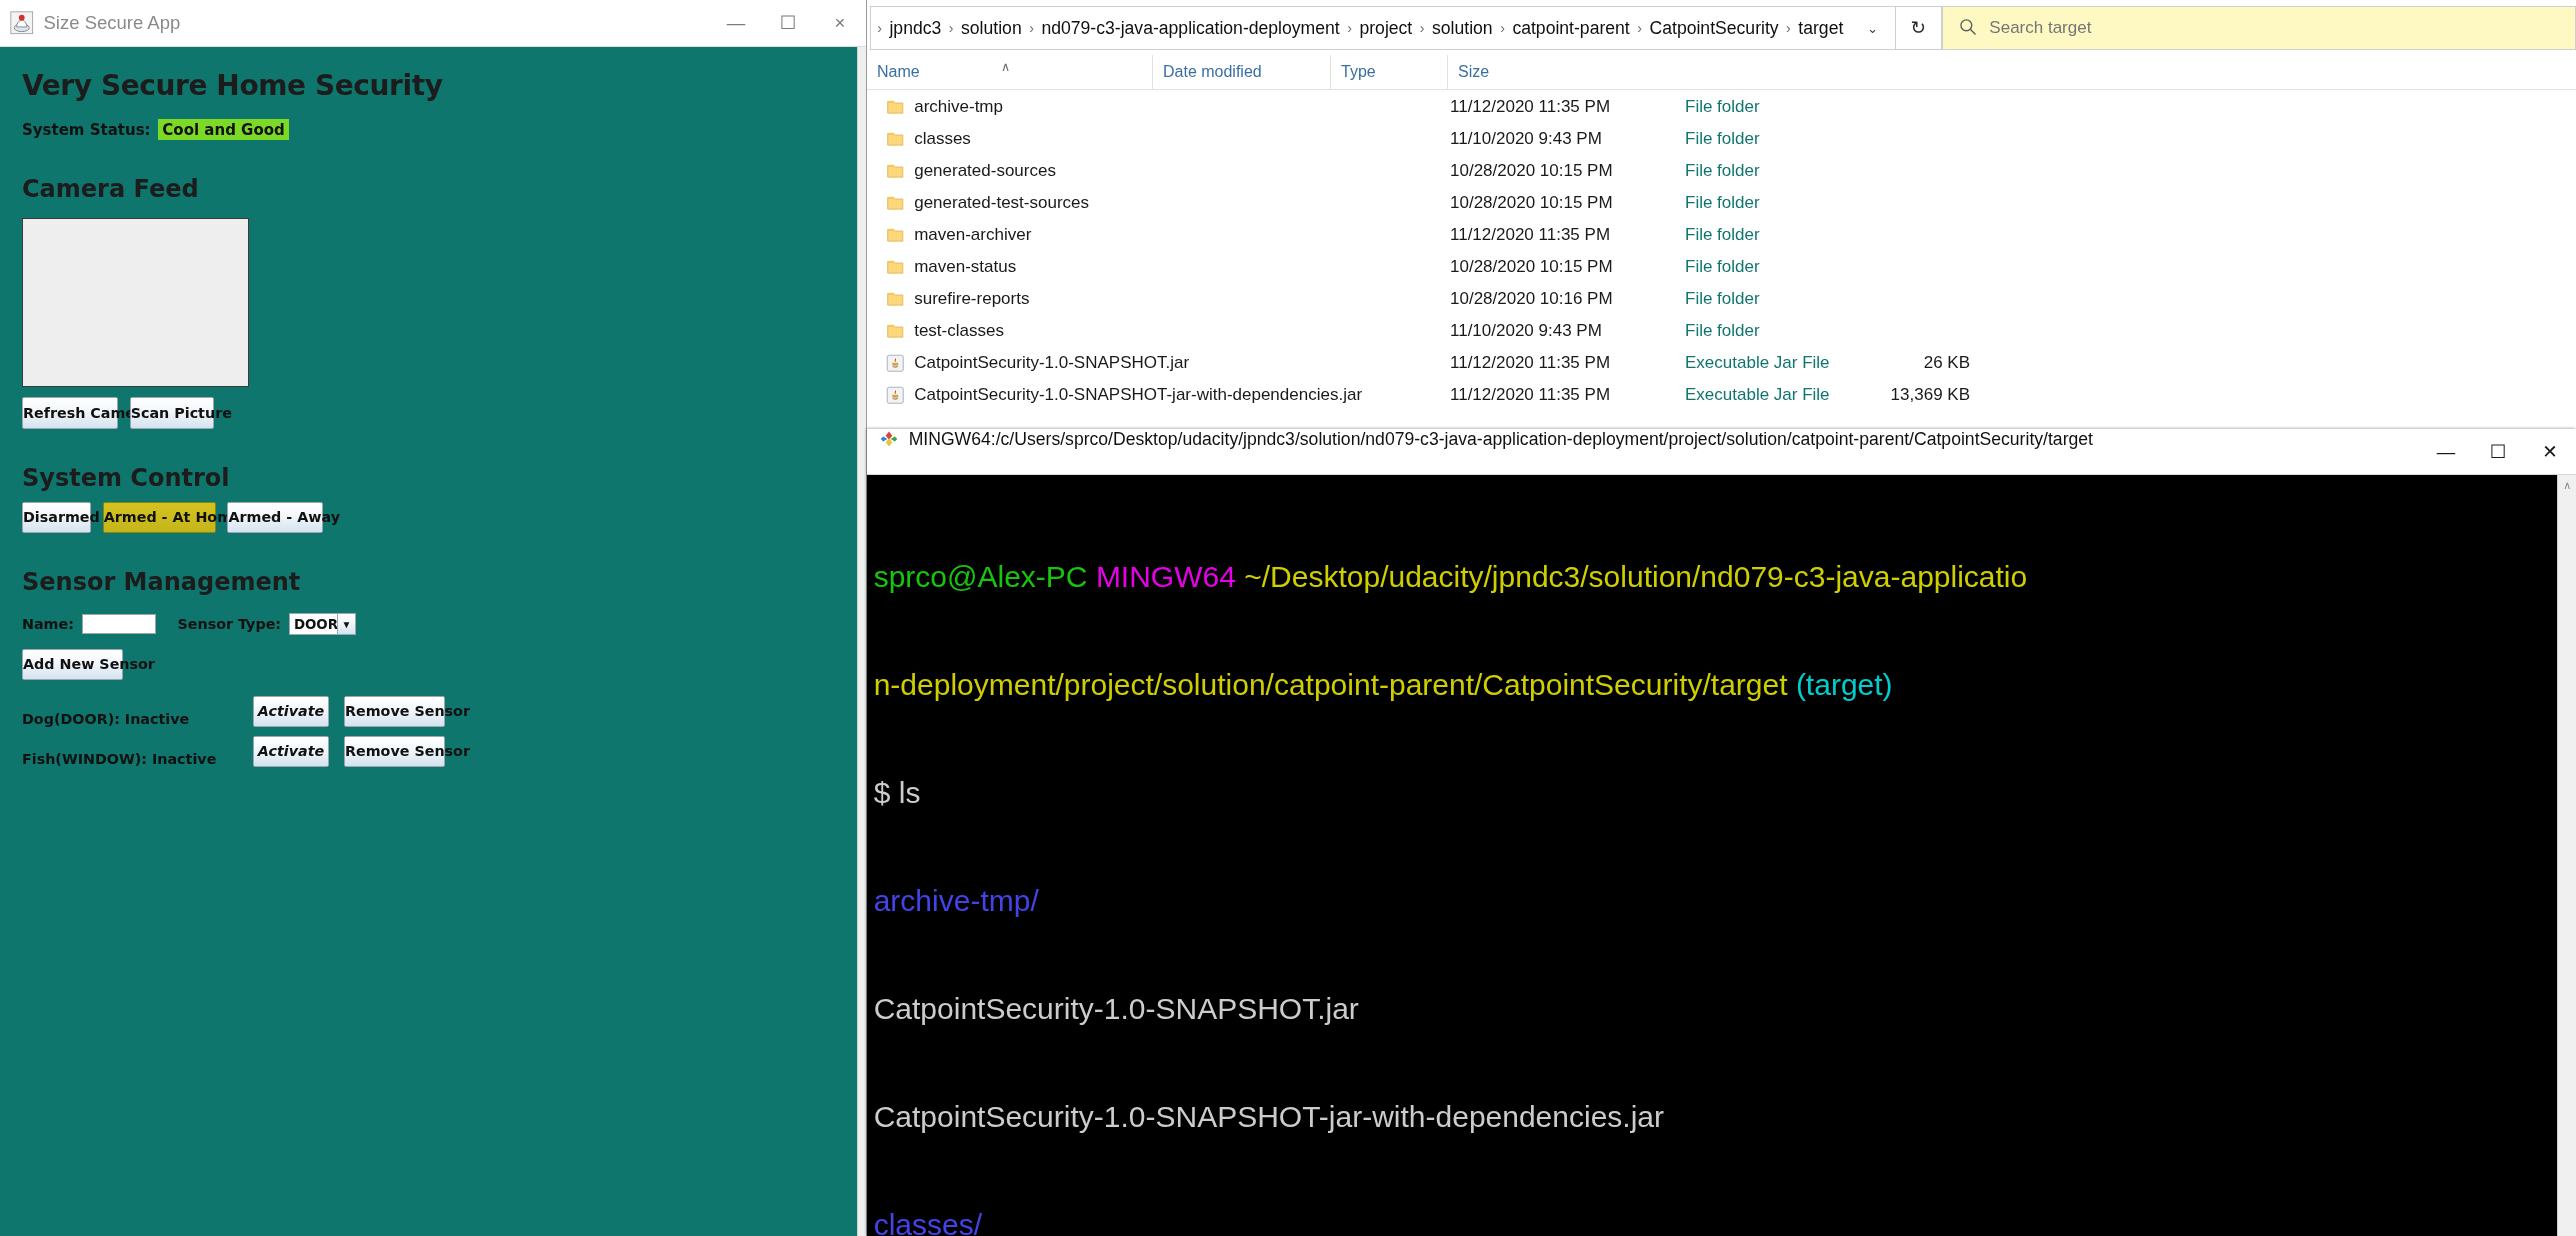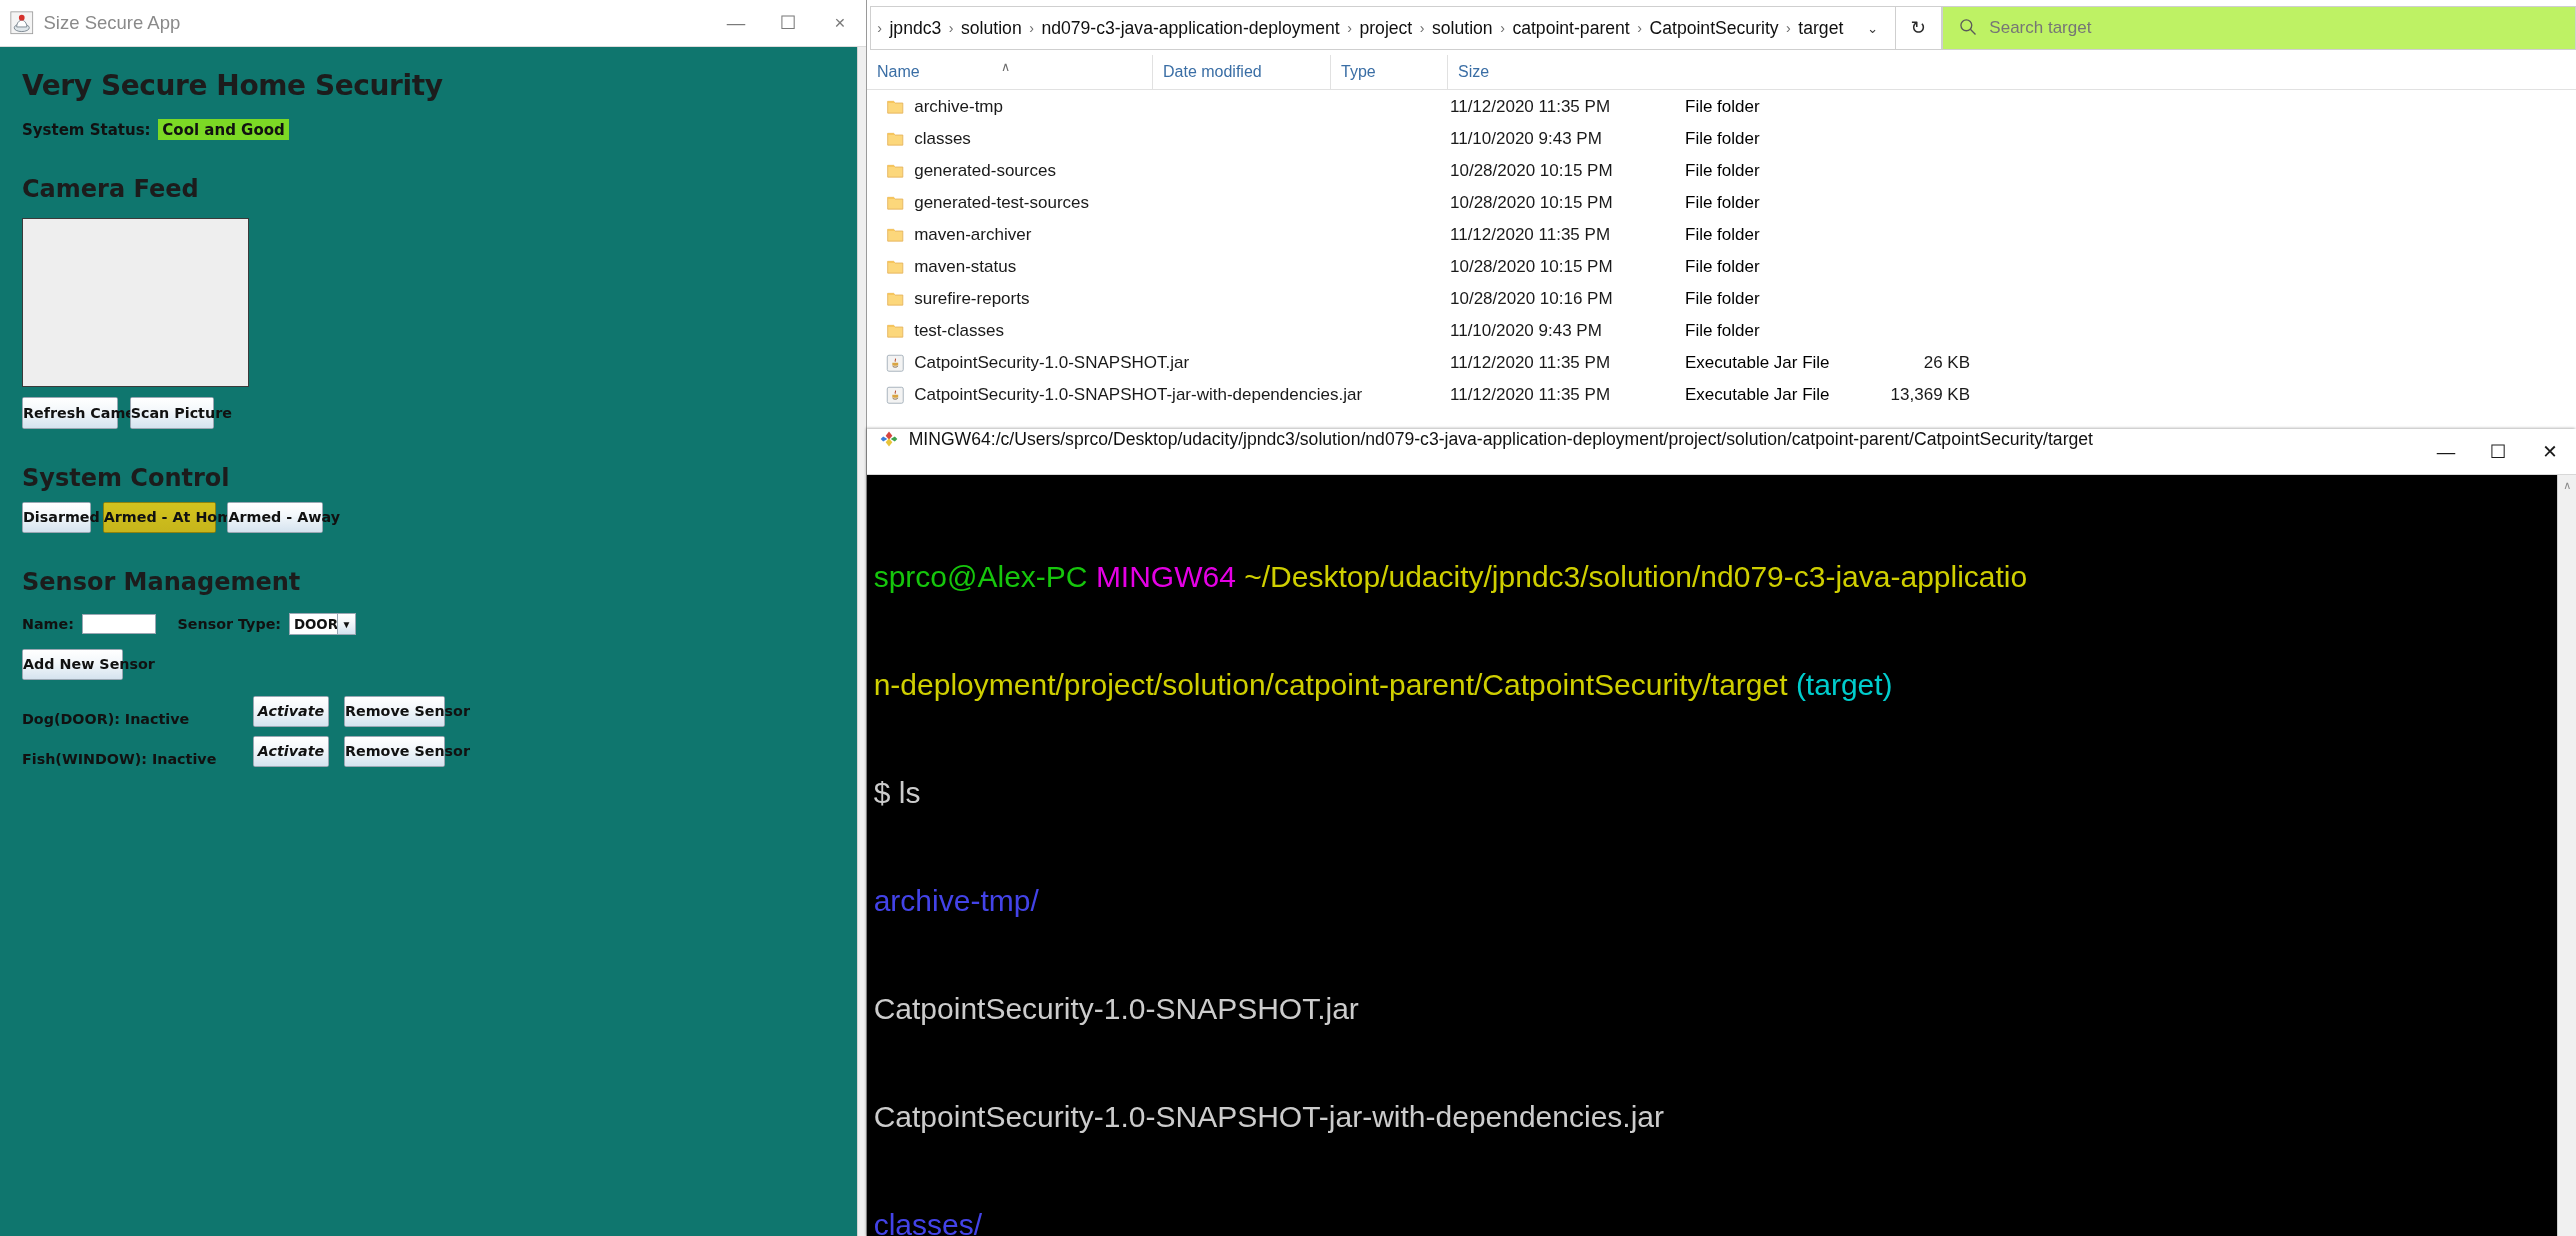--- a/index.html
+++ b/index.html
@@ -47,21 +47,21 @@
   .refresh-btn{
     width:47px; height:44px; margin-top:1.7px;
     border:0.8px solid #cfcfcf; background:#fff;
     display:flex; align-items:center; justify-content:center;
     color:#2b2b2b; font-size:18.5px;
     box-sizing:border-box;
   }
   .search-box{
     height:44px; margin-top:1.7px; margin-left:0;
     width:638px;
-    border:0.8px solid #cfcfcf; background:#bef264;
+    border:0.8px solid #cfcfcf; background:#fef9c3;
     display:flex; align-items:center;
     box-sizing:border-box;
   }
   .search-ic{ margin:0 11.7px 0 15px; flex:0 0 auto; }
   .search-ph{ color:#767676; font-size:17px; }
 
   
   .exp-colheader{
     position:absolute; left:0; top:55px; width:1709px; height:34px;
     background:#ffffff; border-bottom:0.8px solid #e1e1e1;
@@ -80,21 +80,21 @@
     position:absolute; left:134px; top:-5px; color:#6c6c6c; font-size:12.6px;
   }
 
   .exp-rows{ position:absolute; left:12px; top:91px; width:1709px; }
   .exp-row{
     height:32px; display:flex; align-items:center;
     font-size:17px; color:#1a1a1a;
   }
   .cell-name{ width:571px; display:flex; align-items:center; padding-left:6.7px; box-sizing:border-box;}
   .cell-date{ width:235px; color:#1a1a1a; }
-  .cell-type{ width:168px; color:#000000; }
+  .cell-type{ width:168px; color:#0f766e; }
   .cell-size{ width:117px; text-align:right; color:#1a1a1a; }
   .ic{ width:18.5px; height:18.5px; margin-right:10px; flex:0 0 auto; display:block;}
 
   
   #java-window{
     position:absolute; left:0; top:0; width:867px; height:1237px;
     background:#eeeeee;
     border-right:0.8px solid #9a9a9a;
     box-sizing:border-box;
     overflow:hidden;

